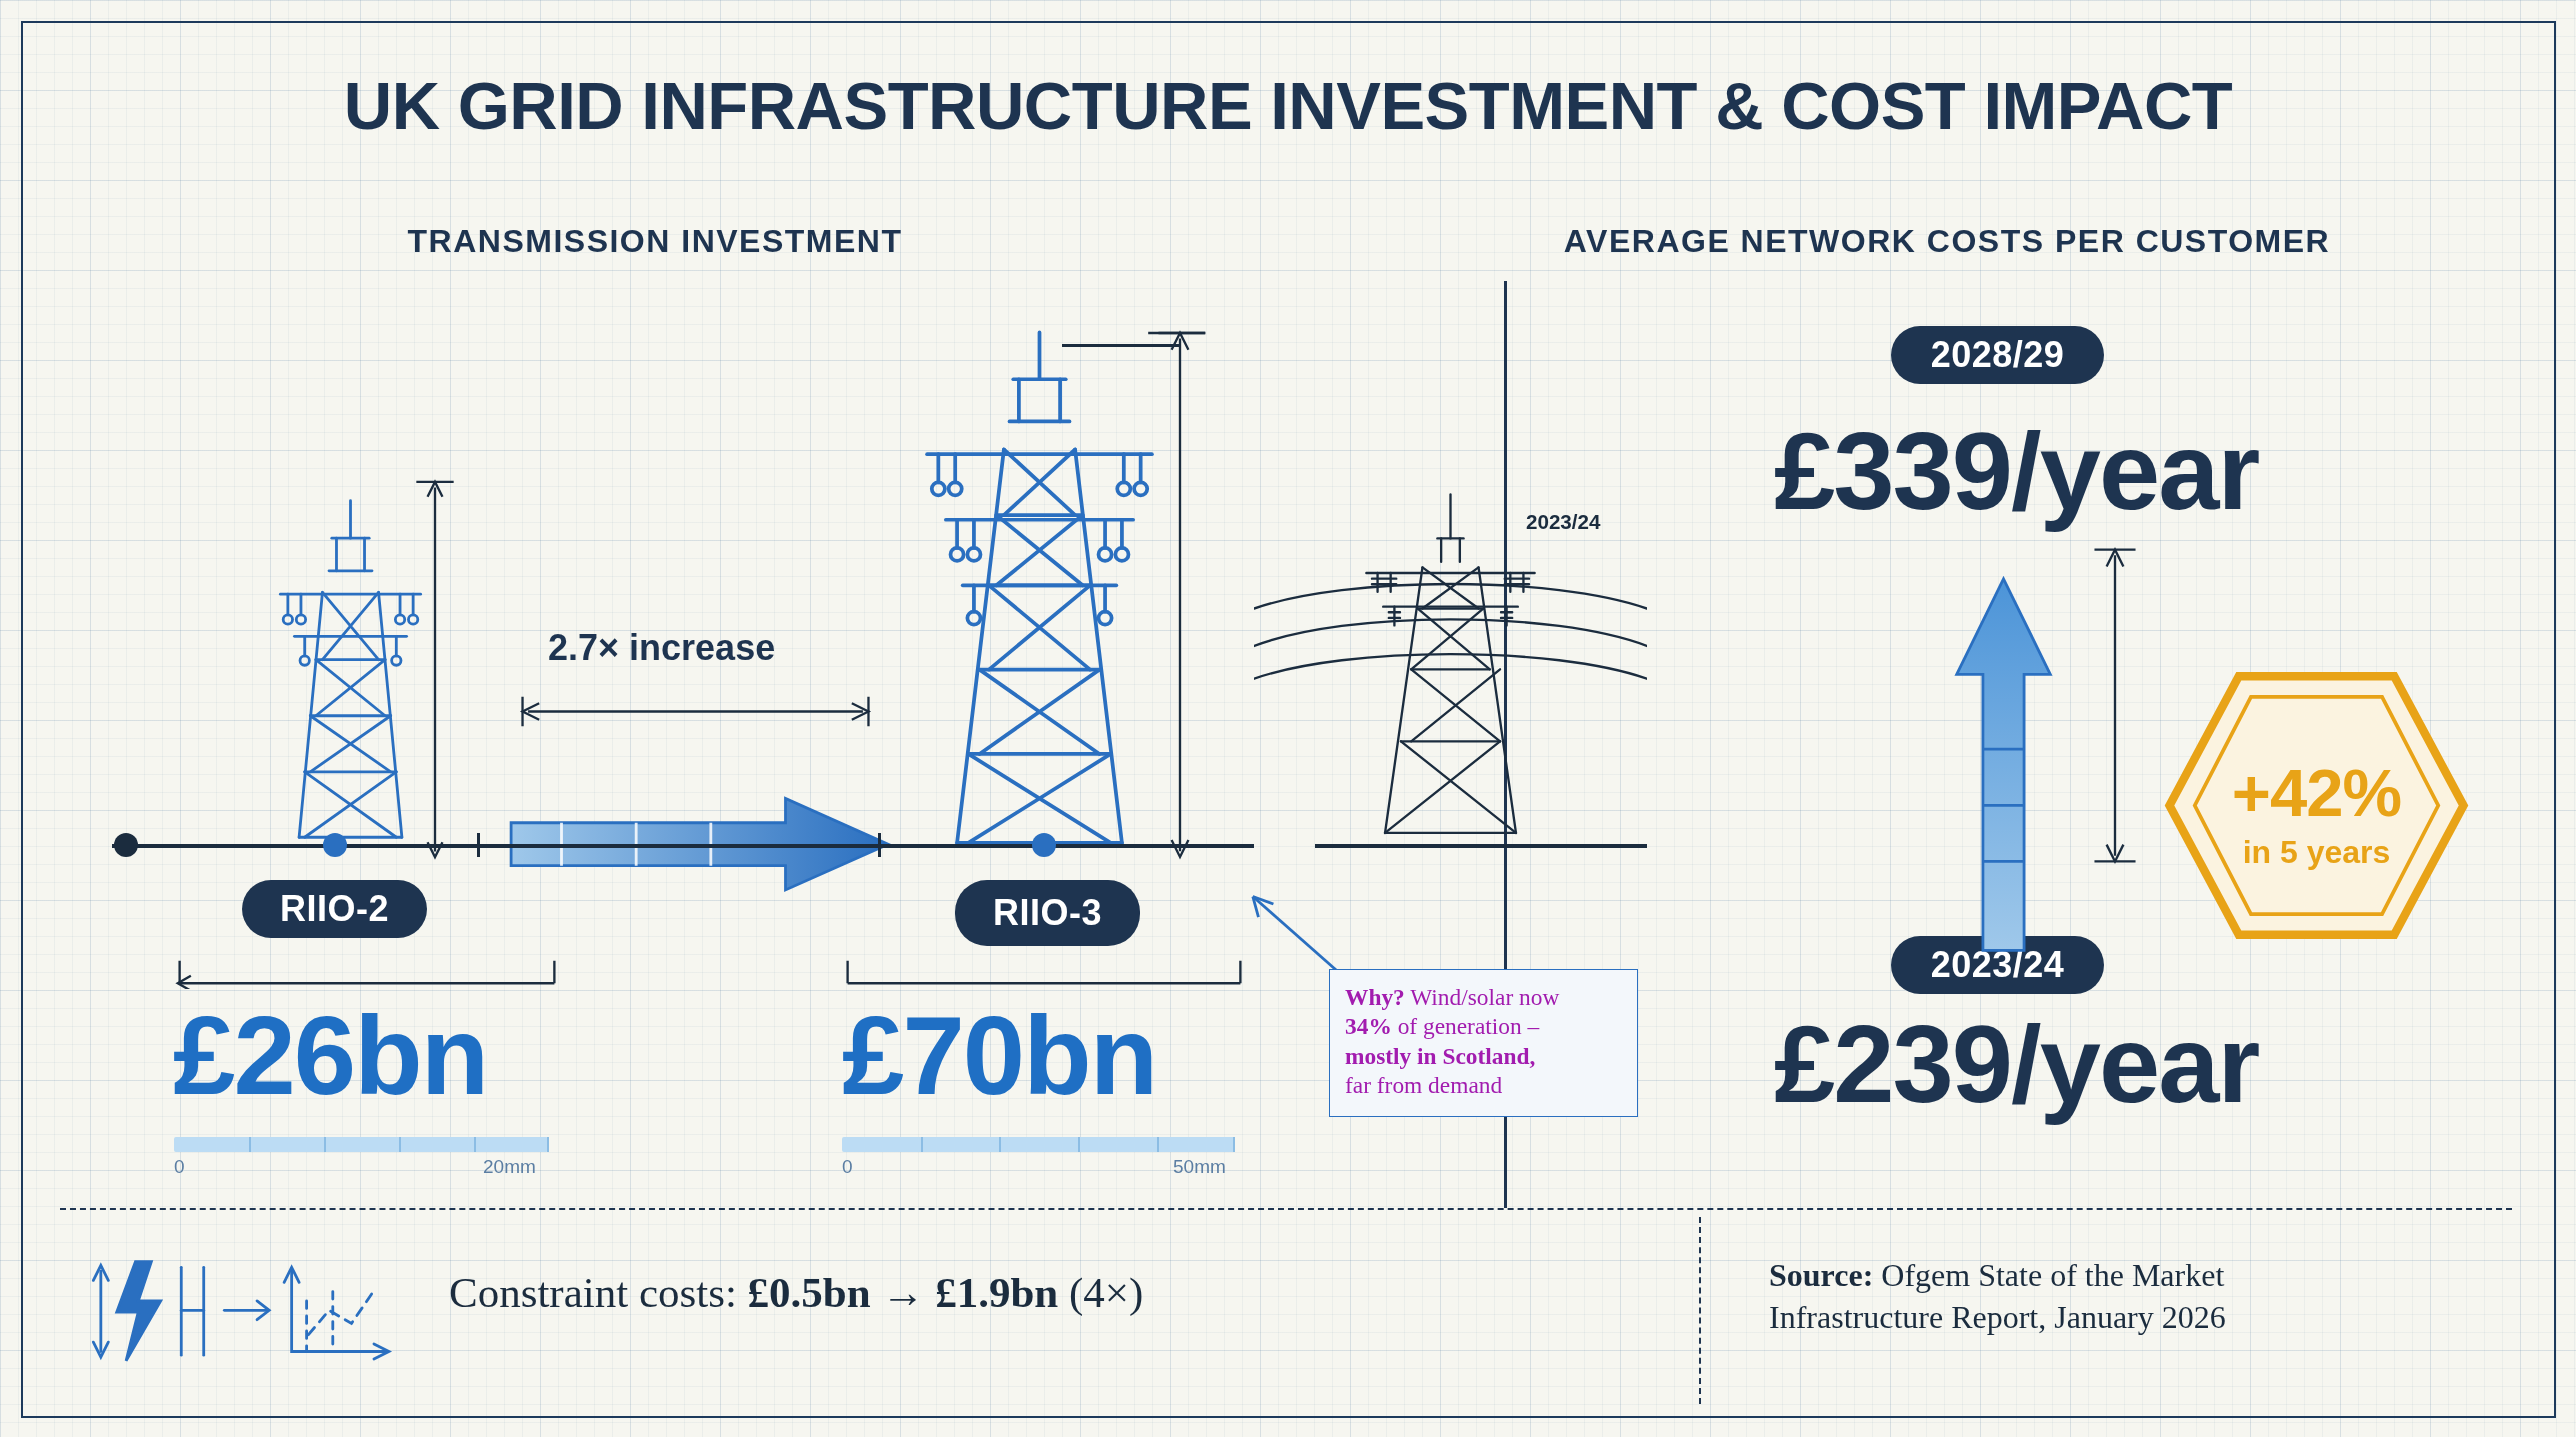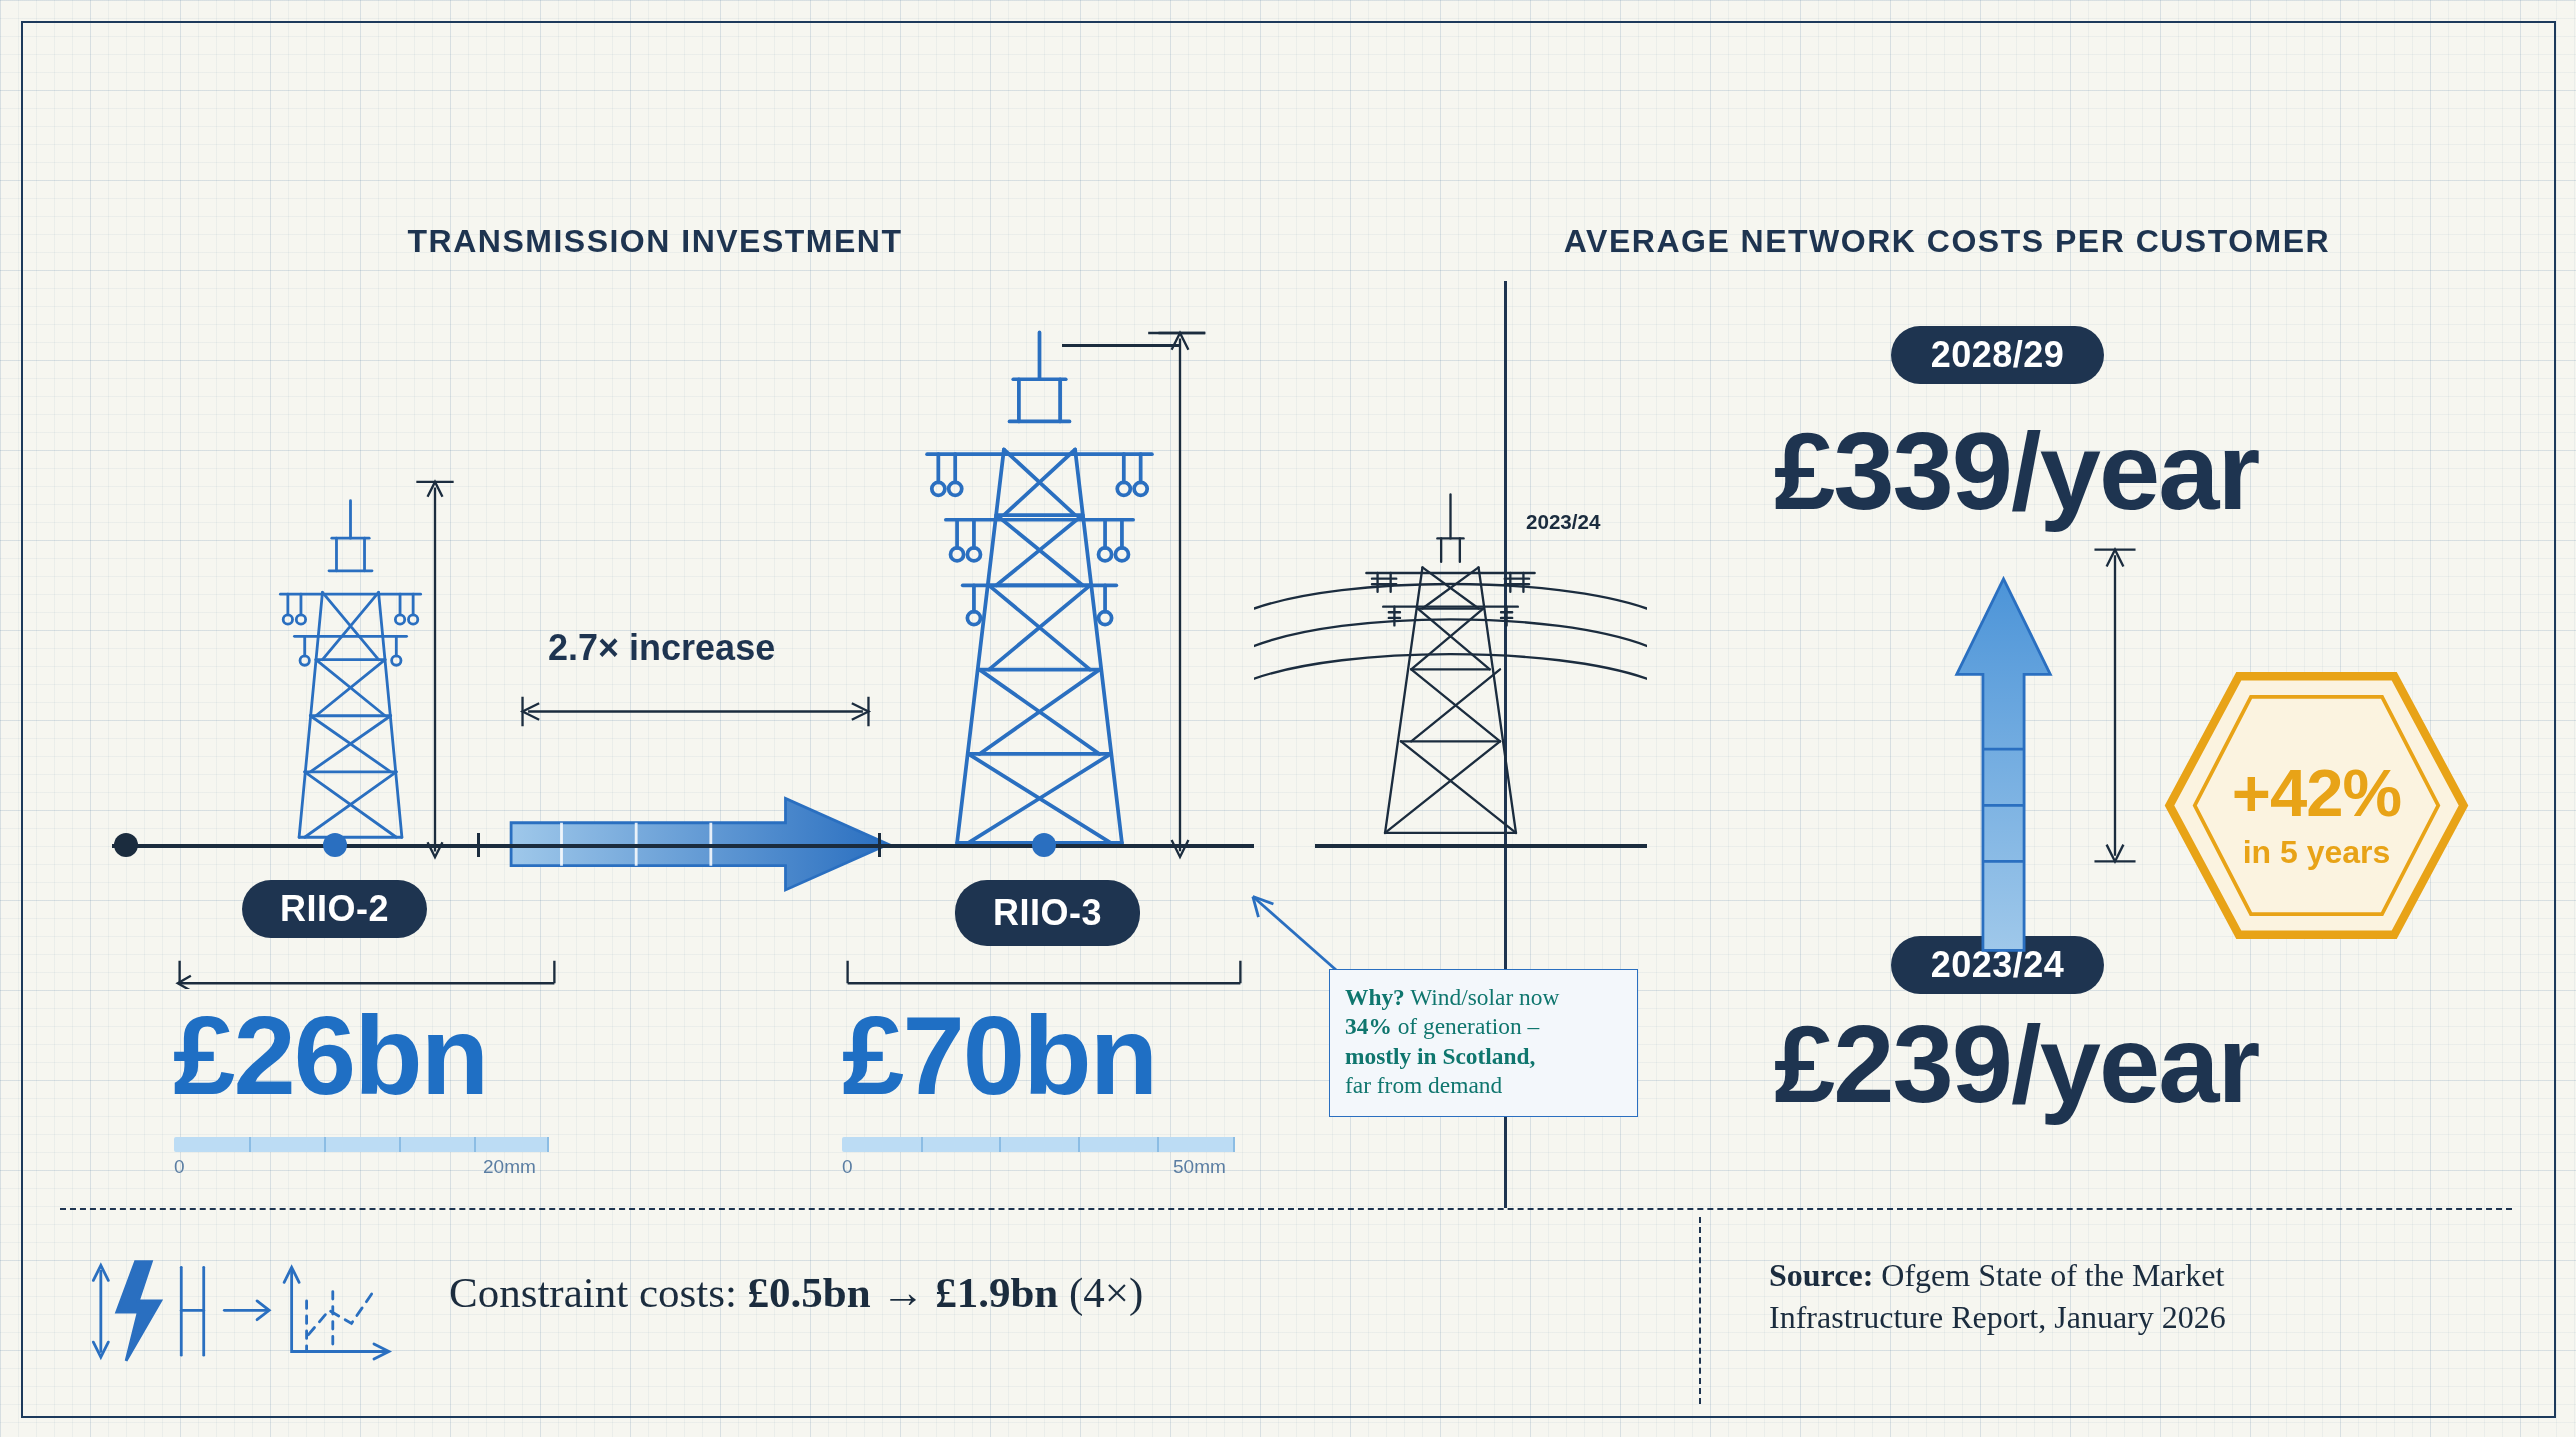--- a/index.html
+++ b/index.html
@@ -155,21 +155,21 @@
   
   #why-box {
     left: 1329px; top: 969px;
     width: 309px;
     background: #f3f7fb;
     border: 1.9px solid #2a6fc0;
     padding: 13px 15px 15px 15px;
     box-sizing: border-box;
     font-size: 23.4px;
     line-height: 1.26;
-    color: #0f766e;
+    color: #a21caf;
     font-family: "Liberation Serif", serif;
   }
   #why-box b { font-weight: bold; }
 
   
   #badge-hex {
     left: 2162px; top: 665px;
     width: 309px; height: 281px;
   }
   #badge-text {
@@ -212,20 +212,21 @@
     font-size: 20.6px; font-weight: bold; color: #1b2c3e;
   }
 </style>
 </head>
 <body>
 
 <div id="page">
   <div id="grid" class="abs"></div>
   <div id="frame" class="abs"></div>
 
+  <div id="title" class="abs">UK GRID INFRASTRUCTURE INVESTMENT &amp; COST IMPACT</div>
 
   <div id="head-left" class="abs panel-heading">TRANSMISSION INVESTMENT</div>
   <div id="head-right" class="abs panel-heading">AVERAGE NETWORK COSTS PER CUSTOMER</div>
 
   <div id="divider" class="abs"></div>
 
   <svg class="abs" style="left:243px; top:482px;" width="215" height="374" viewBox="0 0 230 400">
     <g stroke="#2a6fc0" stroke-width="3" fill="none" stroke-linecap="round">
 
       <path d="M115 20 L115 60"></path>

